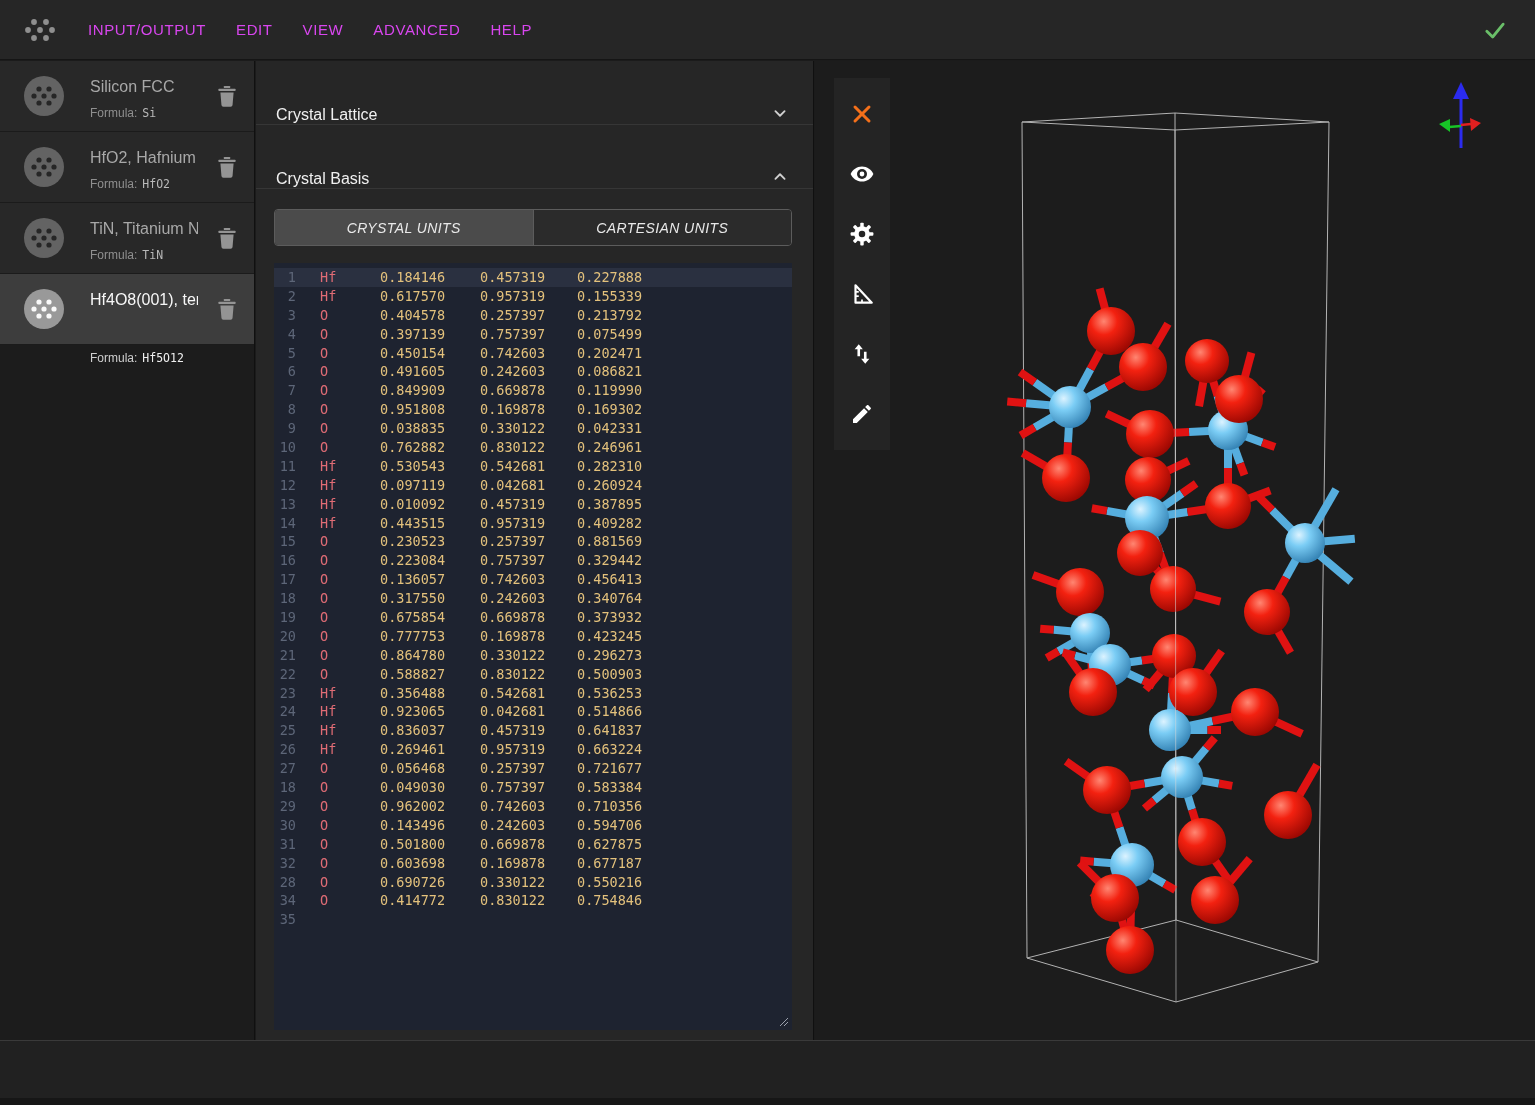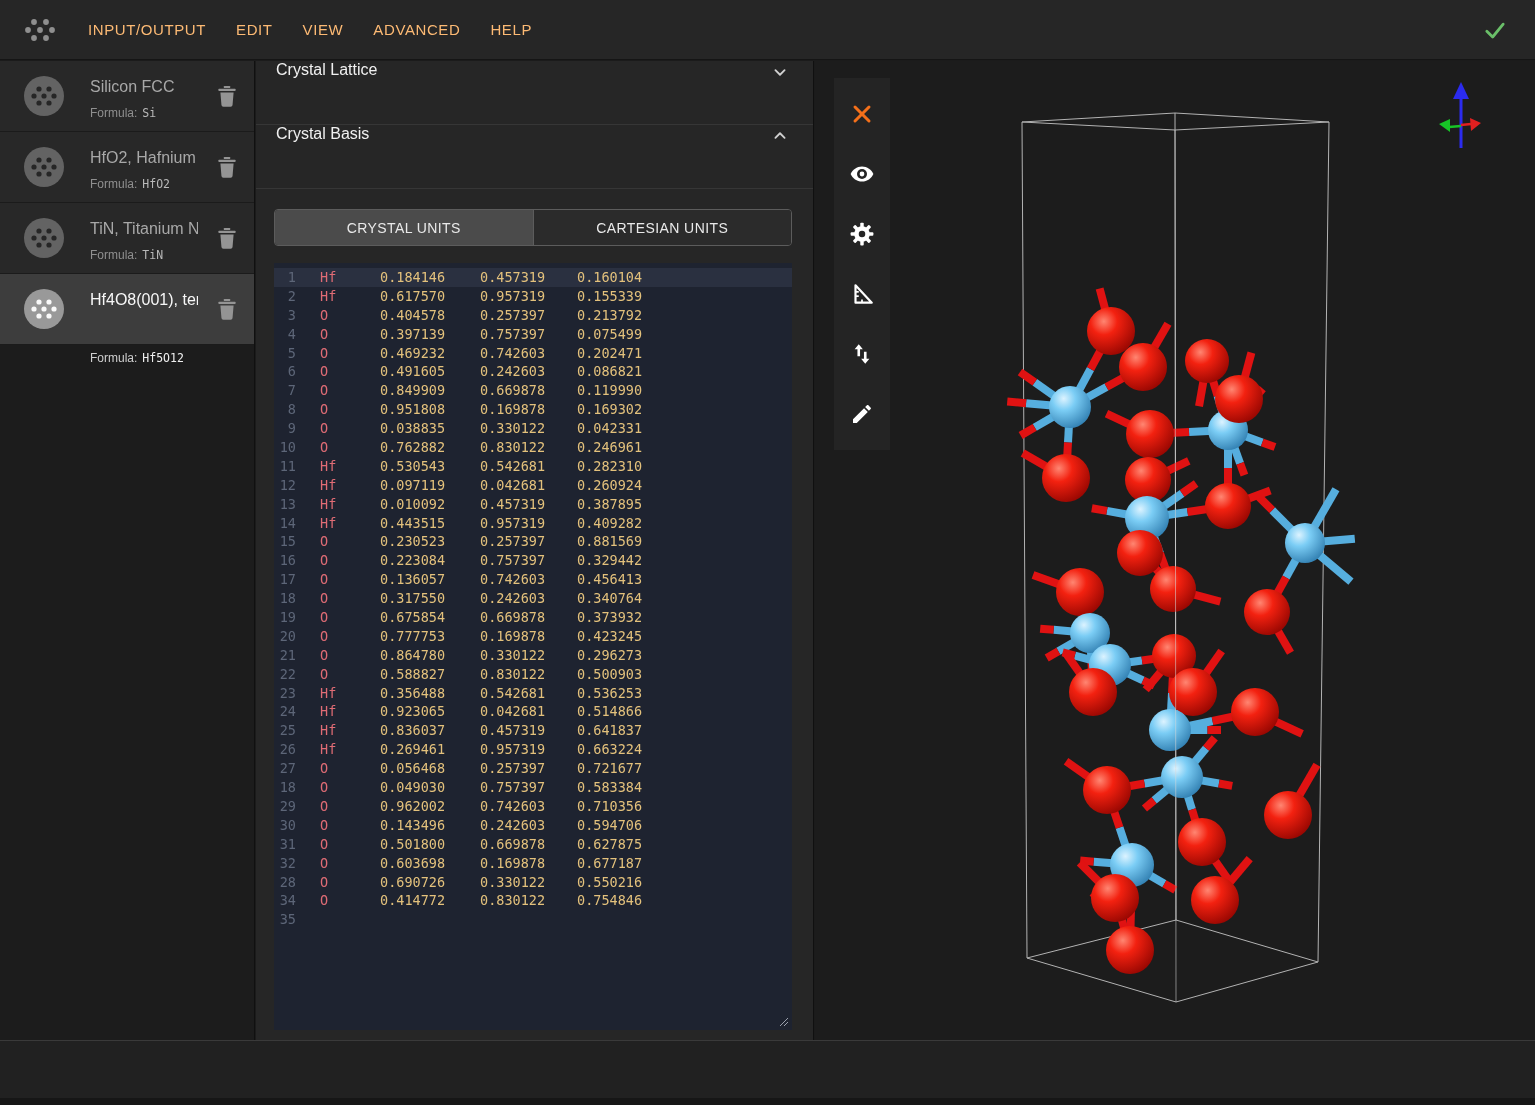--- a/index.html
+++ b/index.html
@@ -9,21 +9,21 @@
     background:#1b1b1b; font-family:"Liberation Sans", sans-serif; color:#eee;
     -webkit-font-smoothing:antialiased;
   }
   
   .menubar {
     position:absolute; left:0; top:0; right:0; height:60px; background:#262626;
     display:flex; align-items:center; border-bottom:1px solid #151515; z-index:10;
   }
   .logo { margin-left:22px; width:36px; height:36px; display:flex; align-items:center; justify-content:center; }
   .menunav { display:flex; margin-left:28px; gap:26px; }
-  .menu-item { font-size:15px; letter-spacing:.6px; color:#fdba74; padding:8px 2px; cursor:pointer; }
+  .menu-item { font-size:15px; letter-spacing:.6px; color:#d946ef; padding:8px 2px; cursor:pointer; }
   .check-btn { position:absolute; right:26px; top:16px; width:28px; height:28px; background:none; border:none; cursor:pointer; }
   
   .sidebar {
     position:absolute; left:0; top:61px; width:255px; bottom:65px;
     background:#1c1c1c; border-right:1px solid #101010;
   }
   .material-item { position:relative; height:71px; background:#282828; border-bottom:1px solid #1b1b1b; cursor:pointer; }
   .material-item.selected { background:#3d3d3d; }
   .avatar { position:absolute; left:24px; top:15px; width:40px; height:40px; }
   .mat-name { position:absolute; left:90px; top:17px; font-size:16px; color:#a8a8a8; white-space:nowrap; max-width:108px; overflow:hidden; }
@@ -33,32 +33,32 @@
   .material-item.selected .mat-formula { color:#cfcfcf;margin-top:32px; }
   .mat-formula .val { font-family:"DejaVu Sans Mono", monospace; font-size:11.5px; margin-left:5px; color:#b9b9b9; }
   .material-item.selected .mat-formula .val { color:#efefef; }
   .trash-btn { position:absolute; right:16px; top:24px; width:22px; height:24px; background:none; border:none; cursor:pointer; }
   
   .panel {
     position:absolute; left:256px; top:61px; width:558px; bottom:65px;
     background:#262626; border-right:1px solid #101010;
   }
   .section-header {
-    height:64px; display:flex; align-items:flex-start; justify-content:space-between;
+    height:64px; display:flex; align-items:flex-end; justify-content:space-between;
     padding:0 22px 0 20px; border-bottom:1px solid #363636; cursor:pointer;
   }
   .section-title { font-size:16px; color:#f0f0f0; }
   .tabs {
     margin:20px 21px 0 18px; height:37px; display:flex;
     border:1px solid #5c5c5c; border-radius:4px; overflow:hidden;
   }
   .tab {
     flex:1; display:flex; align-items:center; justify-content:center;
     background:#2b2b2b; border:none; color:#e9e9e9; font-size:14px;
-    letter-spacing:.4px; cursor:pointer; font-family:"Liberation Sans",sans-serif;
+    letter-spacing:.4px; cursor:pointer; font-family:"Liberation Sans",sans-serif;font-style:italic;
   }
   .tab + .tab { border-left:1px solid #5c5c5c;text-align:center; }
   .tab.active { background:#4b4b4b; }
   
   .editor {
     position:absolute; left:18px; right:21px; top:202px; bottom:10px;
     background:#1e2330; font-family:"DejaVu Sans Mono", monospace; font-size:13.5px;
     overflow:hidden; padding-top:5px; cursor:text;
   }
   .crow { display:flex; height:18.9px; line-height:18.9px; }
@@ -213,21 +213,21 @@
       <button class="tab">CARTESIAN UNITS</button>
     </div>
 
     <div class="editor">
       <div>
           <div class="crow active">
             <span class="ln">1</span>
             <span class="elsym">Hf</span>
             <span class="coord c1">0.184146</span>
             <span class="coord c2">0.457319</span>
-            <span class="coord c3">0.160104</span>
+            <span class="coord c3">0.227888</span>
           </div>
           <div class="crow">
             <span class="ln">2</span>
             <span class="elsym">Hf</span>
             <span class="coord c1">0.617570</span>
             <span class="coord c2">0.957319</span>
             <span class="coord c3">0.155339</span>
           </div>
           <div class="crow">
             <span class="ln">3</span>
@@ -239,21 +239,21 @@
           <div class="crow">
             <span class="ln">4</span>
             <span class="elsym">O</span>
             <span class="coord c1">0.397139</span>
             <span class="coord c2">0.757397</span>
             <span class="coord c3">0.075499</span>
           </div>
           <div class="crow">
             <span class="ln">5</span>
             <span class="elsym">O</span>
-            <span class="coord c1">0.469232</span>
+            <span class="coord c1">0.450154</span>
             <span class="coord c2">0.742603</span>
             <span class="coord c3">0.202471</span>
           </div>
           <div class="crow">
             <span class="ln">6</span>
             <span class="elsym">O</span>
             <span class="coord c1">0.491605</span>
             <span class="coord c2">0.242603</span>
             <span class="coord c3">0.086821</span>
           </div>

